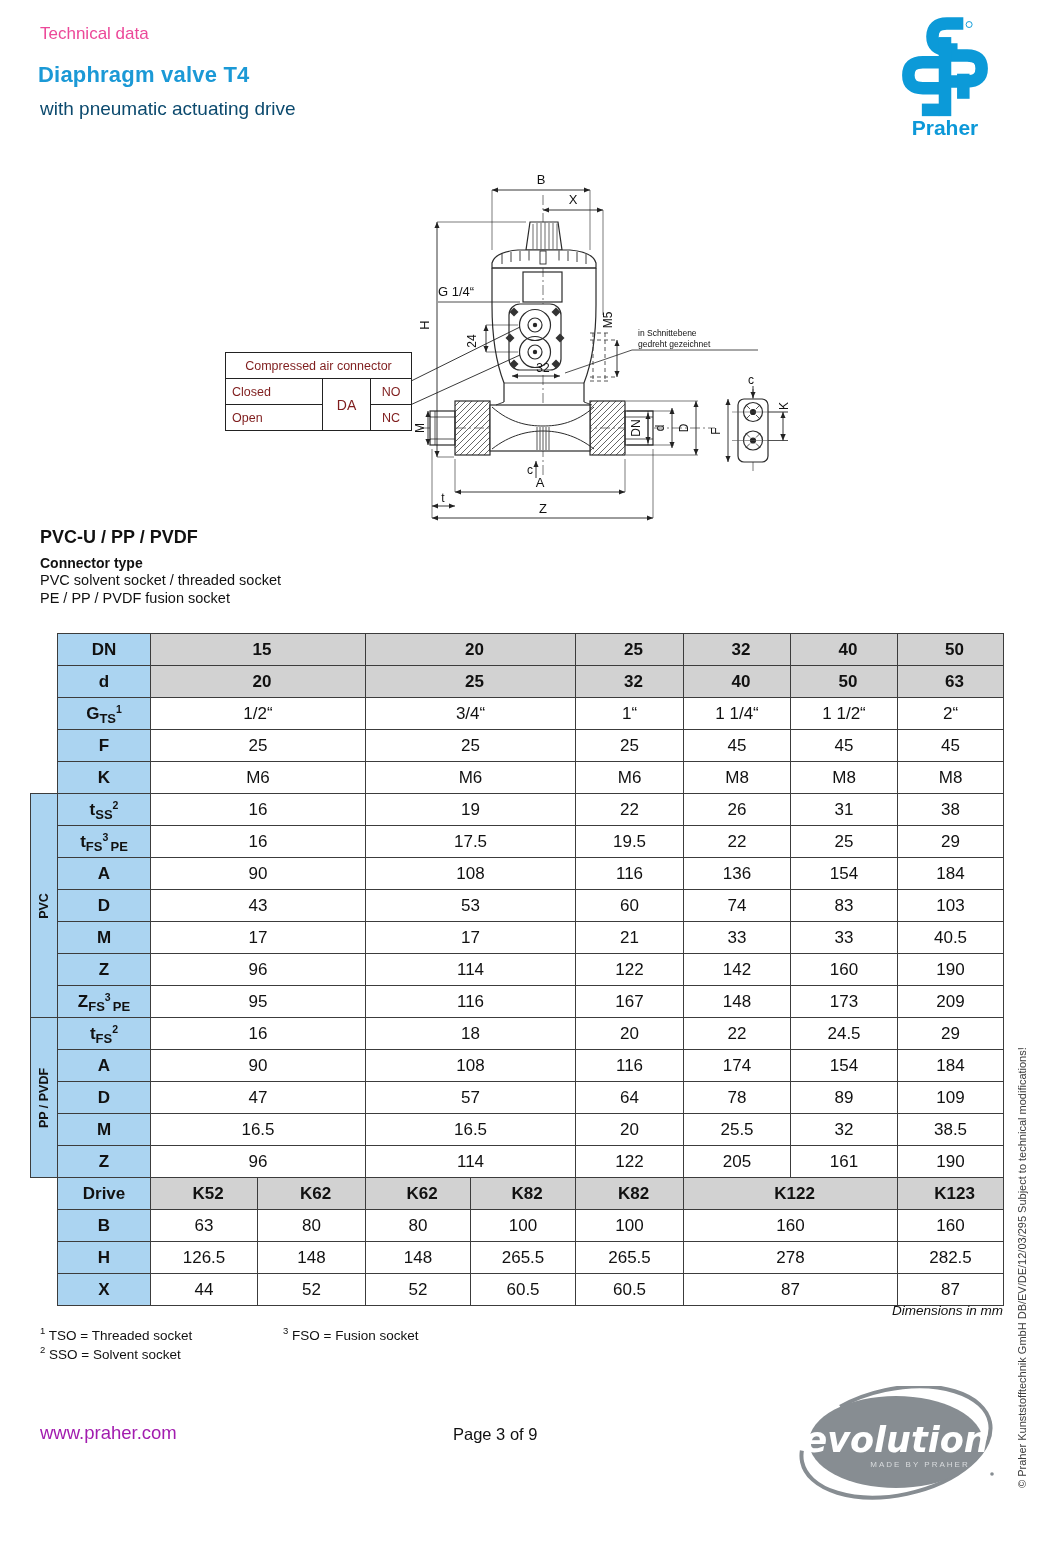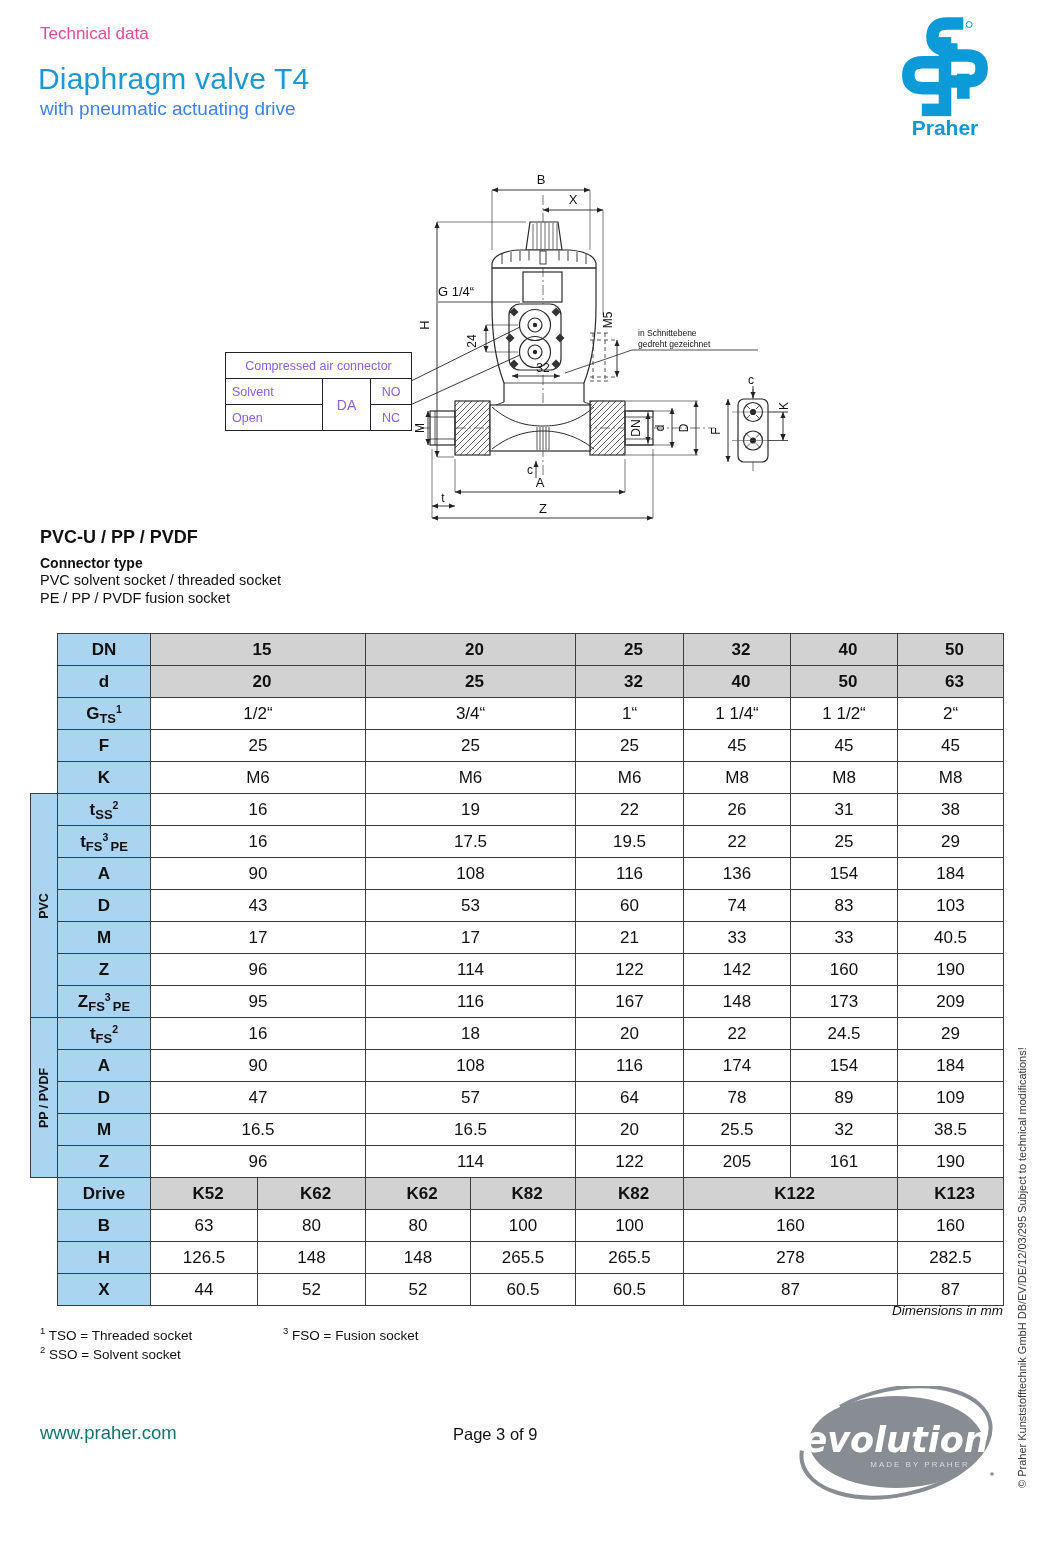--- a/index.html
+++ b/index.html
@@ -1,28 +1,28 @@
 <!DOCTYPE html>
 <html><head>
 <meta charset="utf-8">
 <style>
   html,body{margin:0;padding:0;}
   body{width:1058px;height:1546px;position:relative;background:#ffffff;
        font-family:"Liberation Sans",sans-serif;color:#111;overflow:hidden;}
   .abs{position:absolute;}
   
   .eyebrow{left:40px;top:24px;font-size:17px;color:#ec4899;}
-  .title{left:38px;top:62px;font-size:30px;font-weight:normal;color:#1b99d6;letter-spacing:.2px;}
-  .subtitle{left:40px;top:98px;font-size:19px;color:#3b82f6;}
+  .title{left:38px;top:62px;font-size:22px;font-weight:bold;color:#1b99d6;letter-spacing:.2px;}
+  .subtitle{left:40px;top:98px;font-size:19px;color:#0c4a6e;}
   .brand-box{left:893px;top:12px;width:104px;text-align:center;}
   .brand-name{left:893px;top:116px;width:104px;text-align:center;font-size:21px;font-weight:bold;color:#0c98d8;}
   
   .drawing{left:180px;top:165px;width:640px;height:365px;}
   .air-table{position:absolute;left:225px;top:352px;border-collapse:collapse;background:#fff;table-layout:fixed;}
-  .air-table td{border:1.6px solid #222;font-size:12.5px;color:#8b5cf6;background:#fff;}
+  .air-table td{border:1.6px solid #222;font-size:12.5px;color:#7f1d1d;background:#fff;}
   .air-table .at-title{text-align:center;height:23px;}
   .air-table .at-l{width:89px;padding-left:6px;height:23px;}
   .air-table .at-m{width:45px;text-align:center;font-size:14px;margin-left:37px;}
   .air-table .at-r{width:38px;text-align:center;}
   
   .mat-title{left:40px;top:527px;font-size:18px;font-weight:bold;}
   .conn-title{left:40px;top:555px;font-size:14px;font-weight:bold;}
   .conn-1{left:40px;top:572px;font-size:14.5px;}
   .conn-2{left:40px;top:590px;font-size:14.5px;}
   
@@ -36,21 +36,21 @@
   .dim-table td.mat-label{background:#abd4f1;position:relative;}
   .dim-table .vtext{position:absolute;left:50%;top:50%;transform:translate(-50%,-50%) rotate(-90deg);
        font-weight:bold;font-size:12.5px;white-space:nowrap;}
   .dim-table sub{font-size:13px;vertical-align:-4px;line-height:0;}
   .dim-table sup{font-size:10.5px;vertical-align:6px;line-height:0;}
   
   .dims-note{right:55px;top:1303px;font-size:13.5px;font-style:italic;}
   .fn{font-size:13.5px;}
   .fn .fn-sup{font-size:9.5px;vertical-align:6px;}
   .fn1{left:40px;top:1325px;} .fn3{left:283px;top:1325px;} .fn2{left:40px;top:1344px;}
-  .website{left:40px;top:1422px;font-size:18.5px;color:#0f766e;text-decoration:none;}
+  .website{left:40px;top:1422px;font-size:18.5px;color:#a21caf;text-decoration:none;}
   .page-ind{left:453px;top:1425px;font-size:16.5px;}
   .side-note{left:1016px;top:1488px;width:500px;transform-origin:0 0;transform:rotate(-90deg);
        font-size:11px;color:#3a3a3a;white-space:nowrap;}
   .evo{left:798px;top:1386px;width:200px;height:115px;}
 </style>
 </head>
 <body>
 
 <div class="abs eyebrow">Technical data</div>
 <div class="abs title">Diaphragm valve T4</div>
@@ -207,21 +207,21 @@
     <text x="458" y="182" font-size="8.5">gedreht gezeichnet</text>
   </g>
 </svg>
 
 <table class="air-table">
   <tbody>
       <tr>
         <td class="at-title" colspan="3">Compressed air connector</td>
       </tr>
   <tr>
-    <td class="at-l">Solvent</td>
+    <td class="at-l">Closed</td>
     <td class="at-m" rowspan="2">DA</td>
     <td class="at-r">NO</td>
   </tr>
   <tr>
     <td class="at-l">Open</td>
     <td class="at-r">NC</td>
   </tr>
 </tbody>
   </table>
 

